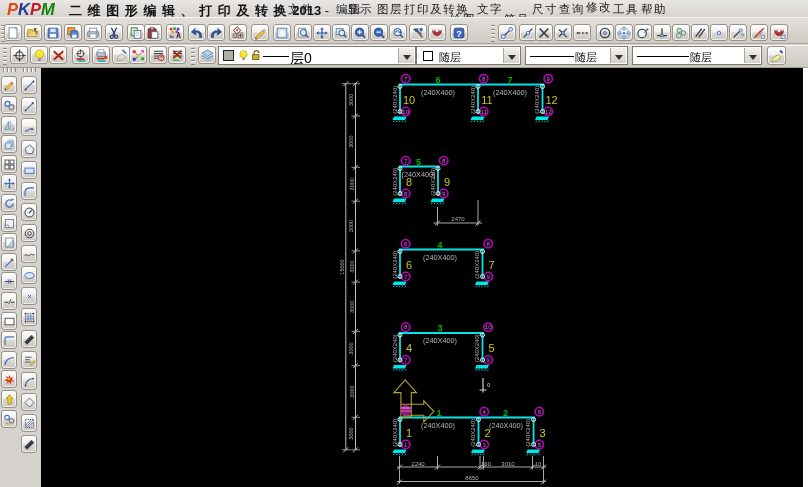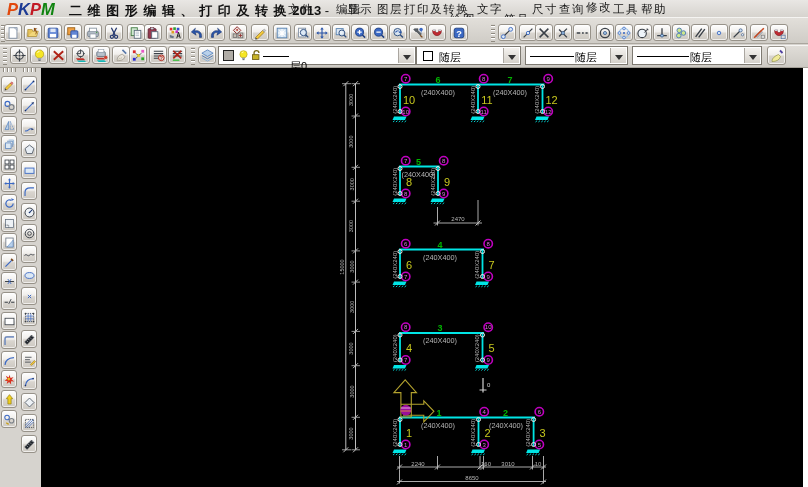--- a/index.html
+++ b/index.html
@@ -373,21 +373,21 @@
         <circle cx="8" cy="6.5" r="4.5" fill="#f6e625" stroke="#b09a10" stroke-width=".7"></circle>
         <rect x="6.3" y="10.5" width="3.4" height="2" fill="#9aa0a8"></rect>
         <rect x="6.8" y="12.5" width="2.4" height="1.2" fill="#5a6066"></rect>
         <path d="M6 5 a2.5 2.5 0 0 1 2-1.5" stroke="#fff" stroke-width="1" fill="none"></path>
       </svg>
       <svg width="13" height="13" viewBox="0 0 16 16" style="position:absolute;left:31px;top:2px">
         <path d="M5 7 V5 a3 3 0 0 1 6 0" fill="none" stroke="#7a6a18" stroke-width="1.6"></path>
         <rect x="3" y="7" width="8" height="6" fill="#c8b428" stroke="#6a5a10"></rect>
       </svg>
       <div style="position:absolute;left:44px;top:9px;width:26px;height:1px;background:#000"></div>
-      <div style="position:absolute;left:71px;top:12px;font-size:11px;color:#000">层0</div>
+      <div style="position:absolute;left:71px;top:3px;font-size:14px;color:#000">层0</div>
       <div class="cbtn"></div>
     </div>
 <div class="combo" style="left:416px;top:46px;width:105px">
       <div style="position:absolute;left:6px;top:4px;width:10px;height:10px;background:#fff;border:1.5px solid #000"></div>
       <div style="position:absolute;left:22px;top:3px;font-size:11px;color:#000">随层</div>
       <div class="cbtn"></div>
     </div>
 <div class="combo" style="left:525px;top:46px;width:103px">
       <div style="position:absolute;left:4px;top:9px;width:44px;height:1px;background:#000"></div>
       <div style="position:absolute;left:49px;top:3px;font-size:11px;color:#000">随层</div>

